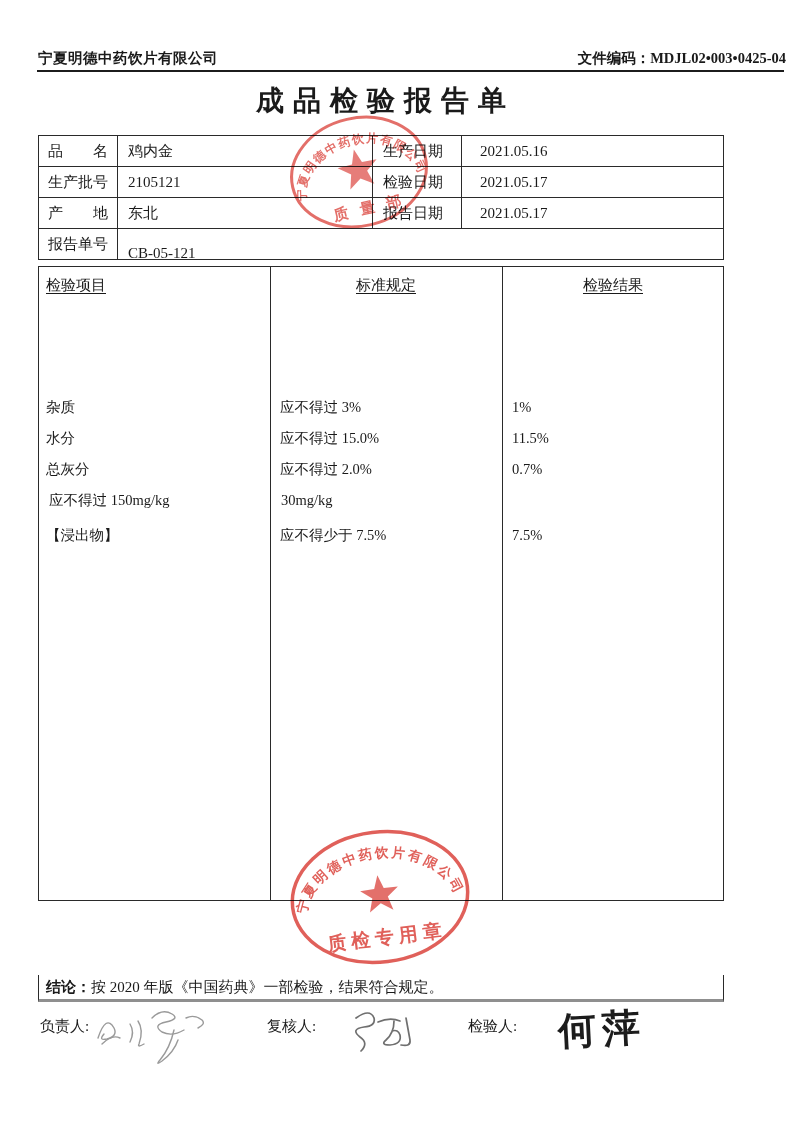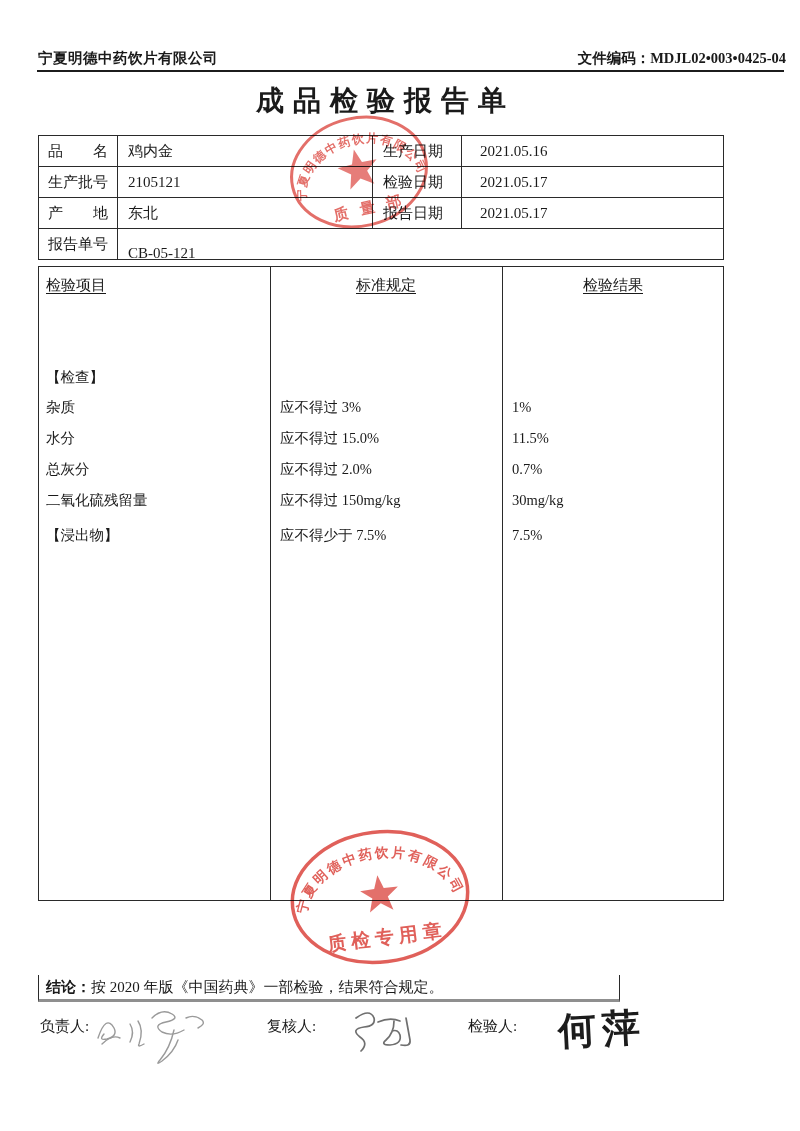--- a/index.html
+++ b/index.html
@@ -36,21 +36,21 @@
   .col-head { position:absolute; top:9px; text-decoration:underline; text-underline-offset:3px; font-size:15px; }
   .col-head-item { left:7px; }
   .col-head-std  { left:231px; width:232px; text-align:center; }
   .col-head-res  { left:463px; width:222px; text-align:center; }
   .insp-row { position:absolute; left:0; width:100%; display:flex; line-height:20px; }
   .insp-row .c1 { width:231px; padding-left:7px; }
   .insp-row .c2 { width:232px; padding-left:10px; }
   .insp-row .c3 { flex:1; padding-left:10px; }
 
   
-  .conclusion { position:absolute; left:38px; top:975px; width:582px; height:27px;
+  .conclusion { position:absolute; left:38px; top:975px; width:686px; height:27px;
                 border-left:1px solid #2a2a2a; border-right:1px solid #2a2a2a;
                 border-bottom:3px solid #8f8f8f; display:flex; align-items:center;
                 padding-left:7px; font-size:15px; }
   .conclusion .lab { font-weight:600; }
 
   
   .sig-label { position:absolute; top:1017px; font-size:15px; }
   .sig-label-resp { left:40px; }
   .sig-label-rev  { left:267px; }
   .sig-label-insp { left:468px; }
@@ -98,42 +98,36 @@
 </div>
 
 <div class="main-table">
   <div class="vline vline1"></div>
   <div class="vline vline2"></div>
 
   <div class="col-head col-head-item">检验项目</div>
   <div class="col-head col-head-res">检验结果</div>
   <div class="col-head col-head-std">标准规定</div>
 
-  <div class="insp-row" style="top:100px">
-    <div class="c1">【检查】</div>
-    <div class="c2"></div>
-    <div class="c3"></div>
-  </div>
   <div class="insp-row" style="top:130px">
     <div class="c1">杂质</div>
     <div class="c2">应不得过 3%</div>
     <div class="c3">1%</div>
   </div>
   <div class="insp-row" style="top:161px">
     <div class="c1">水分</div>
     <div class="c2">应不得过 15.0%</div>
     <div class="c3">11.5%</div>
   </div>
   <div class="insp-row" style="top:192px">
     <div class="c1">总灰分</div>
     <div class="c2">应不得过 2.0%</div>
     <div class="c3">0.7%</div>
   </div>
   <div class="insp-row" style="top:223px">
-    <div class="c1">二氧化硫残留量</div>
     <div class="c2">应不得过 150mg/kg</div>
     <div class="c3">30mg/kg</div>
   </div>
   <div class="insp-row" style="top:258px">
     <div class="c1">【浸出物】</div>
     <div class="c2">应不得少于 7.5%</div>
     <div class="c3">7.5%</div>
   </div>
 </div>
 

